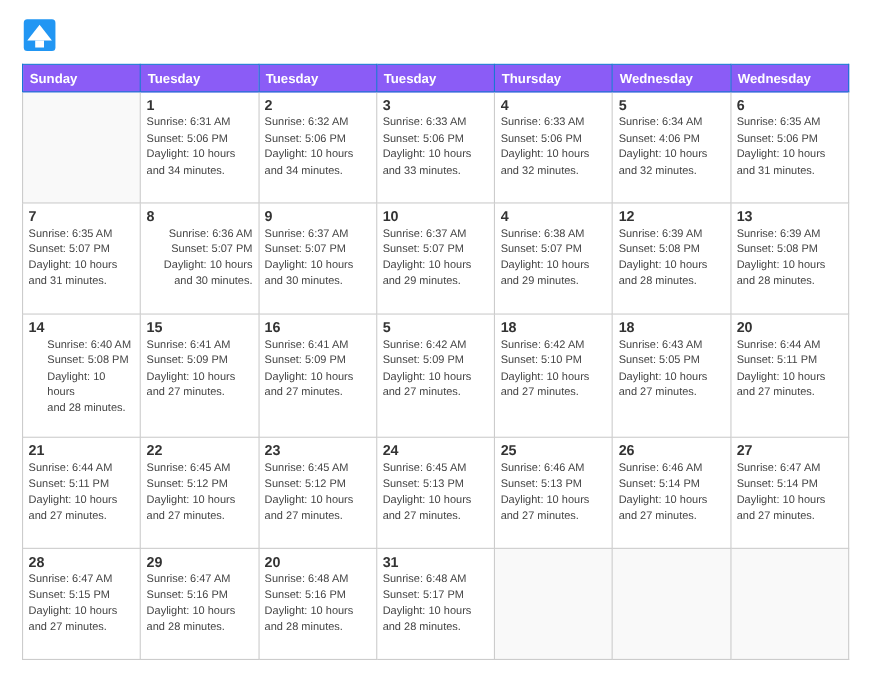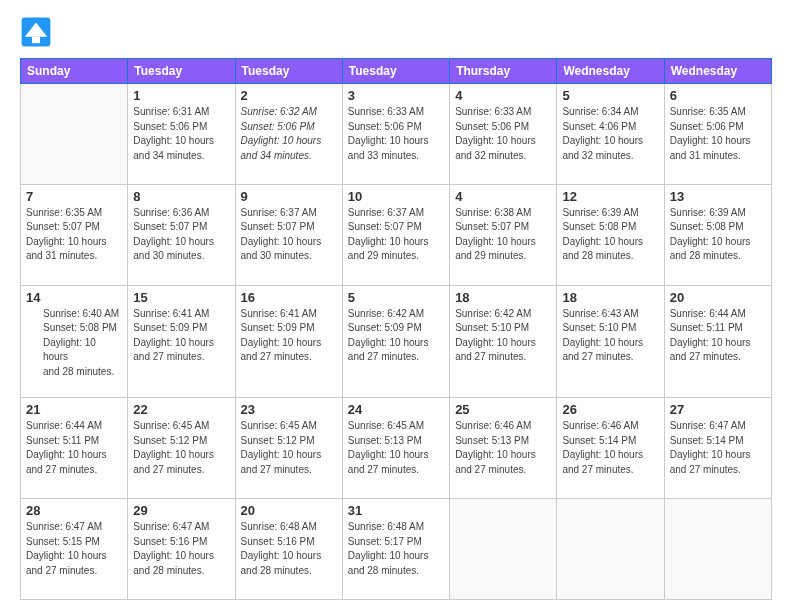--- a/index.html
+++ b/index.html
@@ -134,21 +134,21 @@
           <td class="empty-cell"></td>
           <td>
             <span class="day-number">1</span>
             <div class="day-info" style="white-space: pre-line;">Sunrise: 6:31 AM
 Sunset: 5:06 PM
 Daylight: 10 hours
 and 34 minutes.</div>
           </td>
           <td>
             <span class="day-number">2</span>
-            <div class="day-info" style="white-space: pre-line; font-style: italic;">Sunrise: 6:32 AM
+            <div class="day-info" style="white-space: pre-line;">Sunrise: 6:32 AM
 Sunset: 5:06 PM
 Daylight: 10 hours
 and 34 minutes.</div>
           </td>
           <td>
             <span class="day-number">3</span>
             <div class="day-info" style="white-space: pre-line;">Sunrise: 6:33 AM
 Sunset: 5:06 PM
 Daylight: 10 hours
 and 33 minutes.</div>
@@ -178,21 +178,21 @@
         <tr>
           <td>
             <span class="day-number">7</span>
             <div class="day-info" style="white-space: pre-line;">Sunrise: 6:35 AM
 Sunset: 5:07 PM
 Daylight: 10 hours
 and 31 minutes.</div>
           </td>
           <td>
             <span class="day-number">8</span>
-            <div class="day-info" style="white-space: pre-line;">Sunrise: 6:36 AM
+            <div class="day-info" style="white-space: pre-line; text-align: right;">Sunrise: 6:36 AM
 Sunset: 5:07 PM
 Daylight: 10 hours
 and 30 minutes.</div>
           </td>
           <td>
             <span class="day-number">9</span>
             <div class="day-info" style="white-space: pre-line;">Sunrise: 6:37 AM
 Sunset: 5:07 PM
 Daylight: 10 hours
 and 30 minutes.</div>
@@ -258,21 +258,21 @@
           <td>
             <span class="day-number">18</span>
             <div class="day-info" style="white-space: pre-line;">Sunrise: 6:42 AM
 Sunset: 5:10 PM
 Daylight: 10 hours
 and 27 minutes.</div>
           </td>
           <td>
             <span class="day-number">18</span>
             <div class="day-info" style="white-space: pre-line;">Sunrise: 6:43 AM
-Sunset: 5:10 PM
+Sunset: 5:05 PM
 Daylight: 10 hours
 and 27 minutes.</div>
           </td>
           <td>
             <span class="day-number">20</span>
             <div class="day-info" style="white-space: pre-line;">Sunrise: 6:44 AM
 Sunset: 5:11 PM
 Daylight: 10 hours
 and 27 minutes.</div>
           </td>

